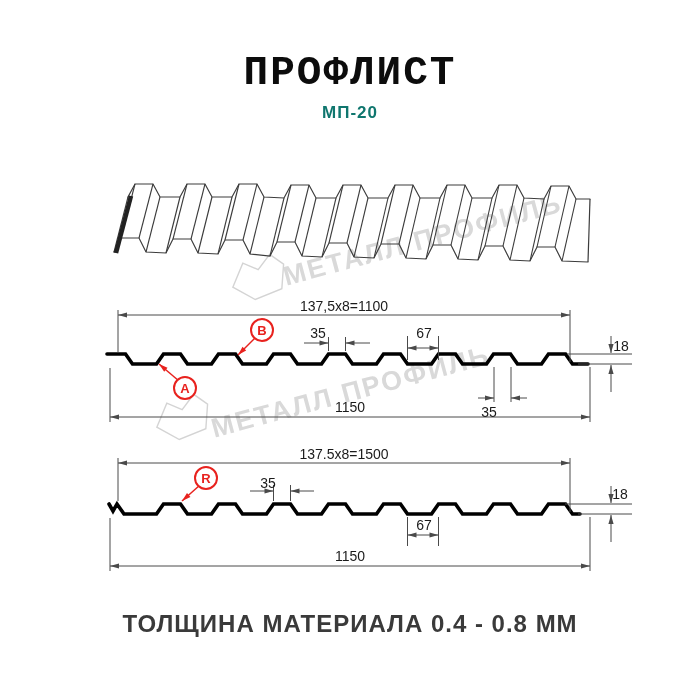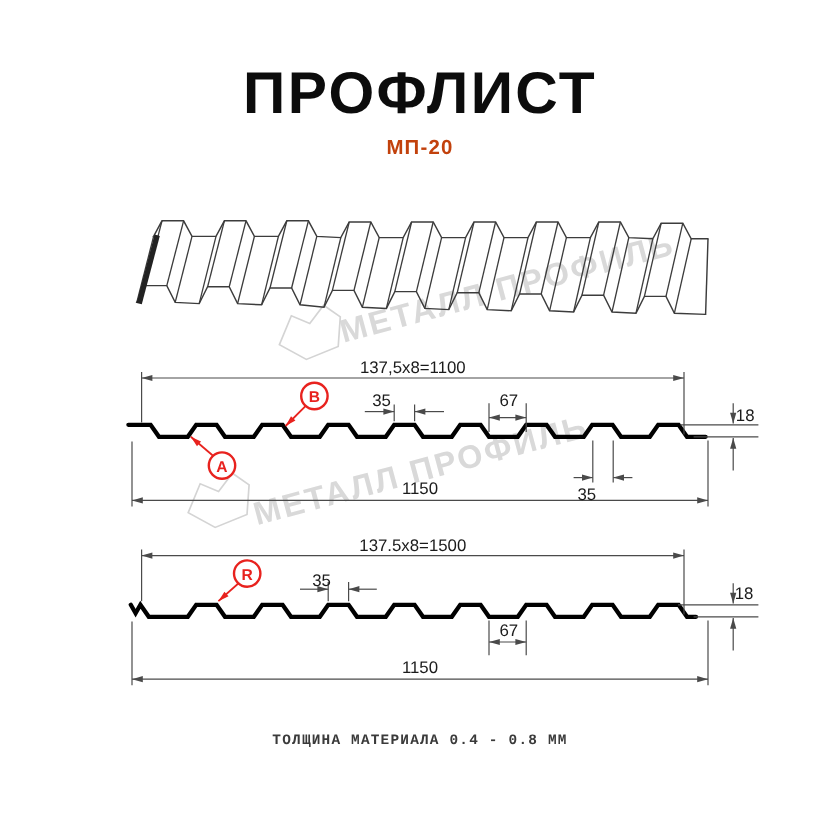--- a/index.html
+++ b/index.html
@@ -1,30 +1,30 @@
 <!DOCTYPE html>
 <html><head>
 <meta charset="utf-8">
 <style>
   html,body{margin:0;padding:0;background:#ffffff;}
   #canvas{position:relative;width:700px;height:700px;background:#ffffff;overflow:hidden;
           font-family:"Liberation Sans", sans-serif;}
   #drawing{position:absolute;left:0;top:0;}
   .hdr{position:absolute;left:0;top:50px;width:700px;text-align:center;}
-  .title{font-size:49px;font-weight:bold;letter-spacing:2px;color:#0c0c0c;}
-  .subtitle{margin-top:7px;font-size:17px;font-weight:bold;letter-spacing:1px;color:#c2410c;}
+  .title{font-size:41px;font-weight:bold;letter-spacing:2px;color:#0c0c0c;font-family:Liberation Mono, monospace;}
+  .subtitle{margin-top:7px;font-size:17px;font-weight:bold;letter-spacing:1px;color:#0f766e;}
   .dim{position:absolute;transform:translate(-50%,-50%);font-size:14px;color:#1b1b1b;
        white-space:nowrap;background:transparent;}
   .callout{position:absolute;transform:translate(-50%,-50%);width:20px;height:20px;
        border:2px solid #e8221e;border-radius:50%;color:#e8221e;font-size:13px;font-weight:bold;
        display:flex;align-items:center;justify-content:center;background:#fff;}
   .wm-text{position:absolute;font-size:27px;font-weight:bold;letter-spacing:2px;color:#d9d9d9;
        transform-origin:0 50%;transform:rotate(-15deg);white-space:nowrap;z-index:0;}
   .footer{position:absolute;left:0;top:610px;width:700px;text-align:center;
-       font-size:12px;font-weight:bold;letter-spacing:1px;color:#3a3a3a;font-family:Liberation Mono, monospace;}
+       font-size:24px;font-weight:bold;letter-spacing:1px;color:#3a3a3a;}
 </style>
 </head>
 <body>
 
 <div id="canvas">
 
   <div class="hdr">
     <div class="title">ПРОФЛИСТ</div>
     <div class="subtitle">МП-20</div>
   </div>

